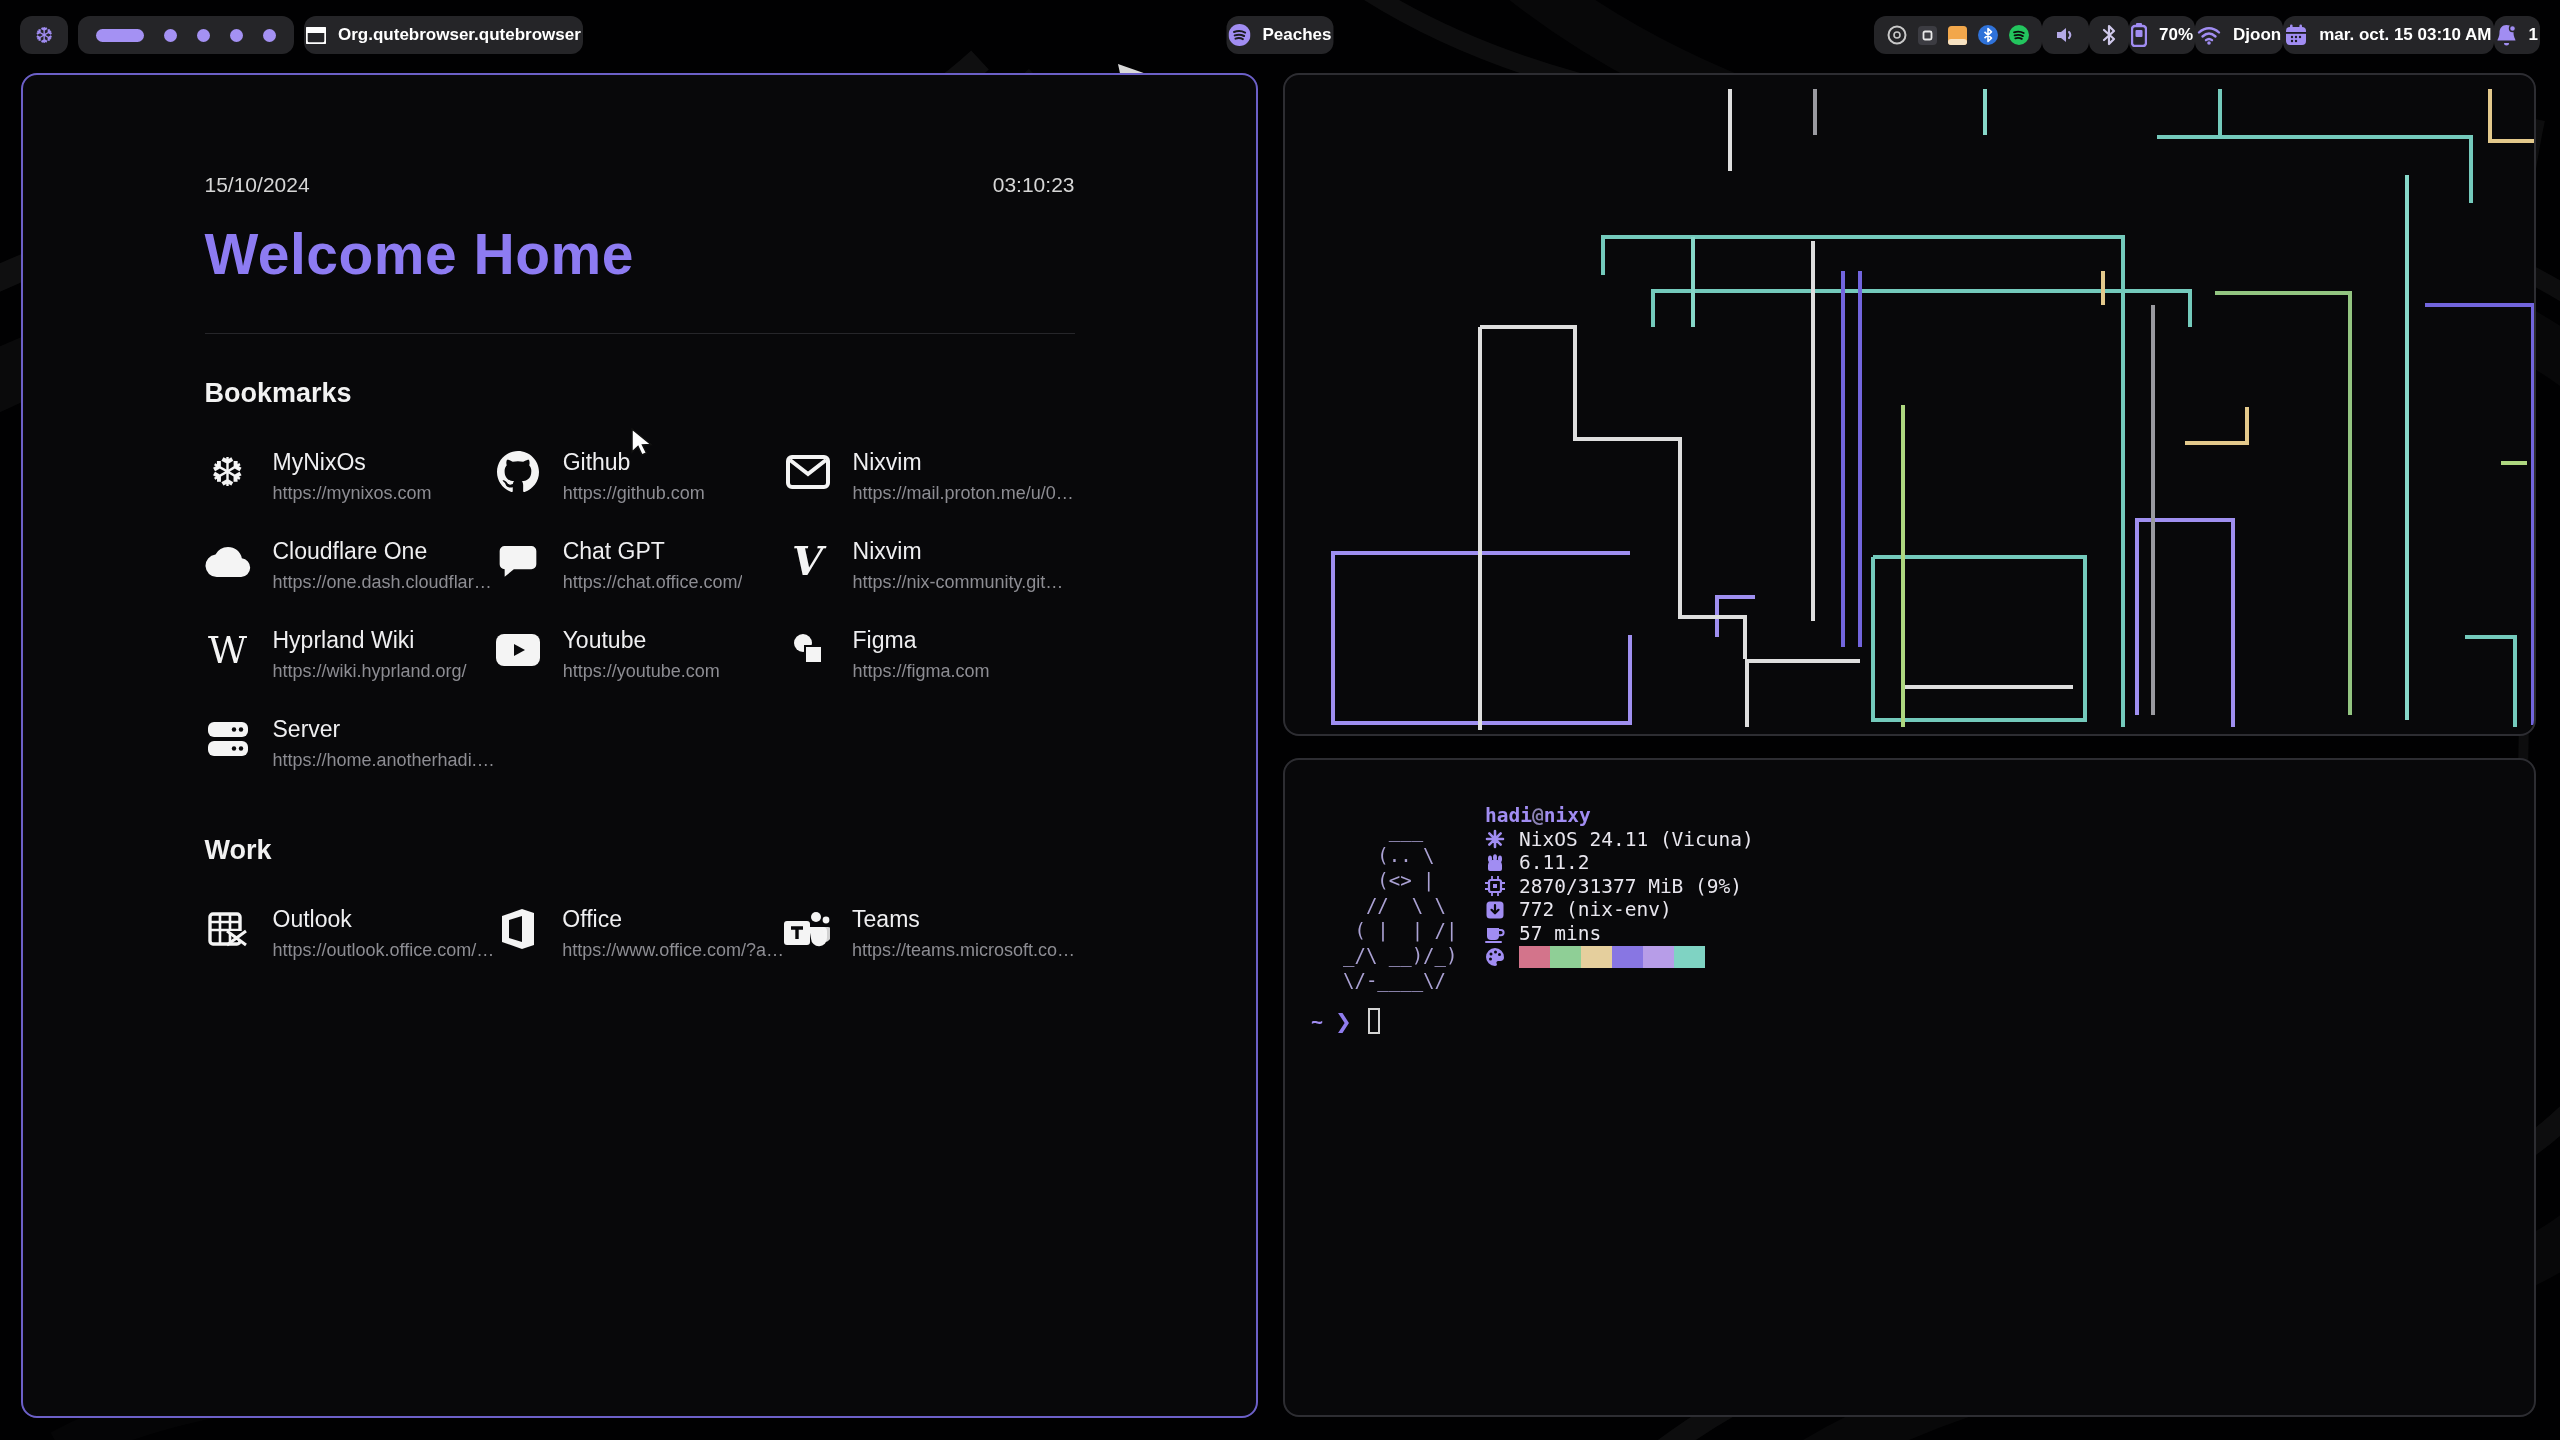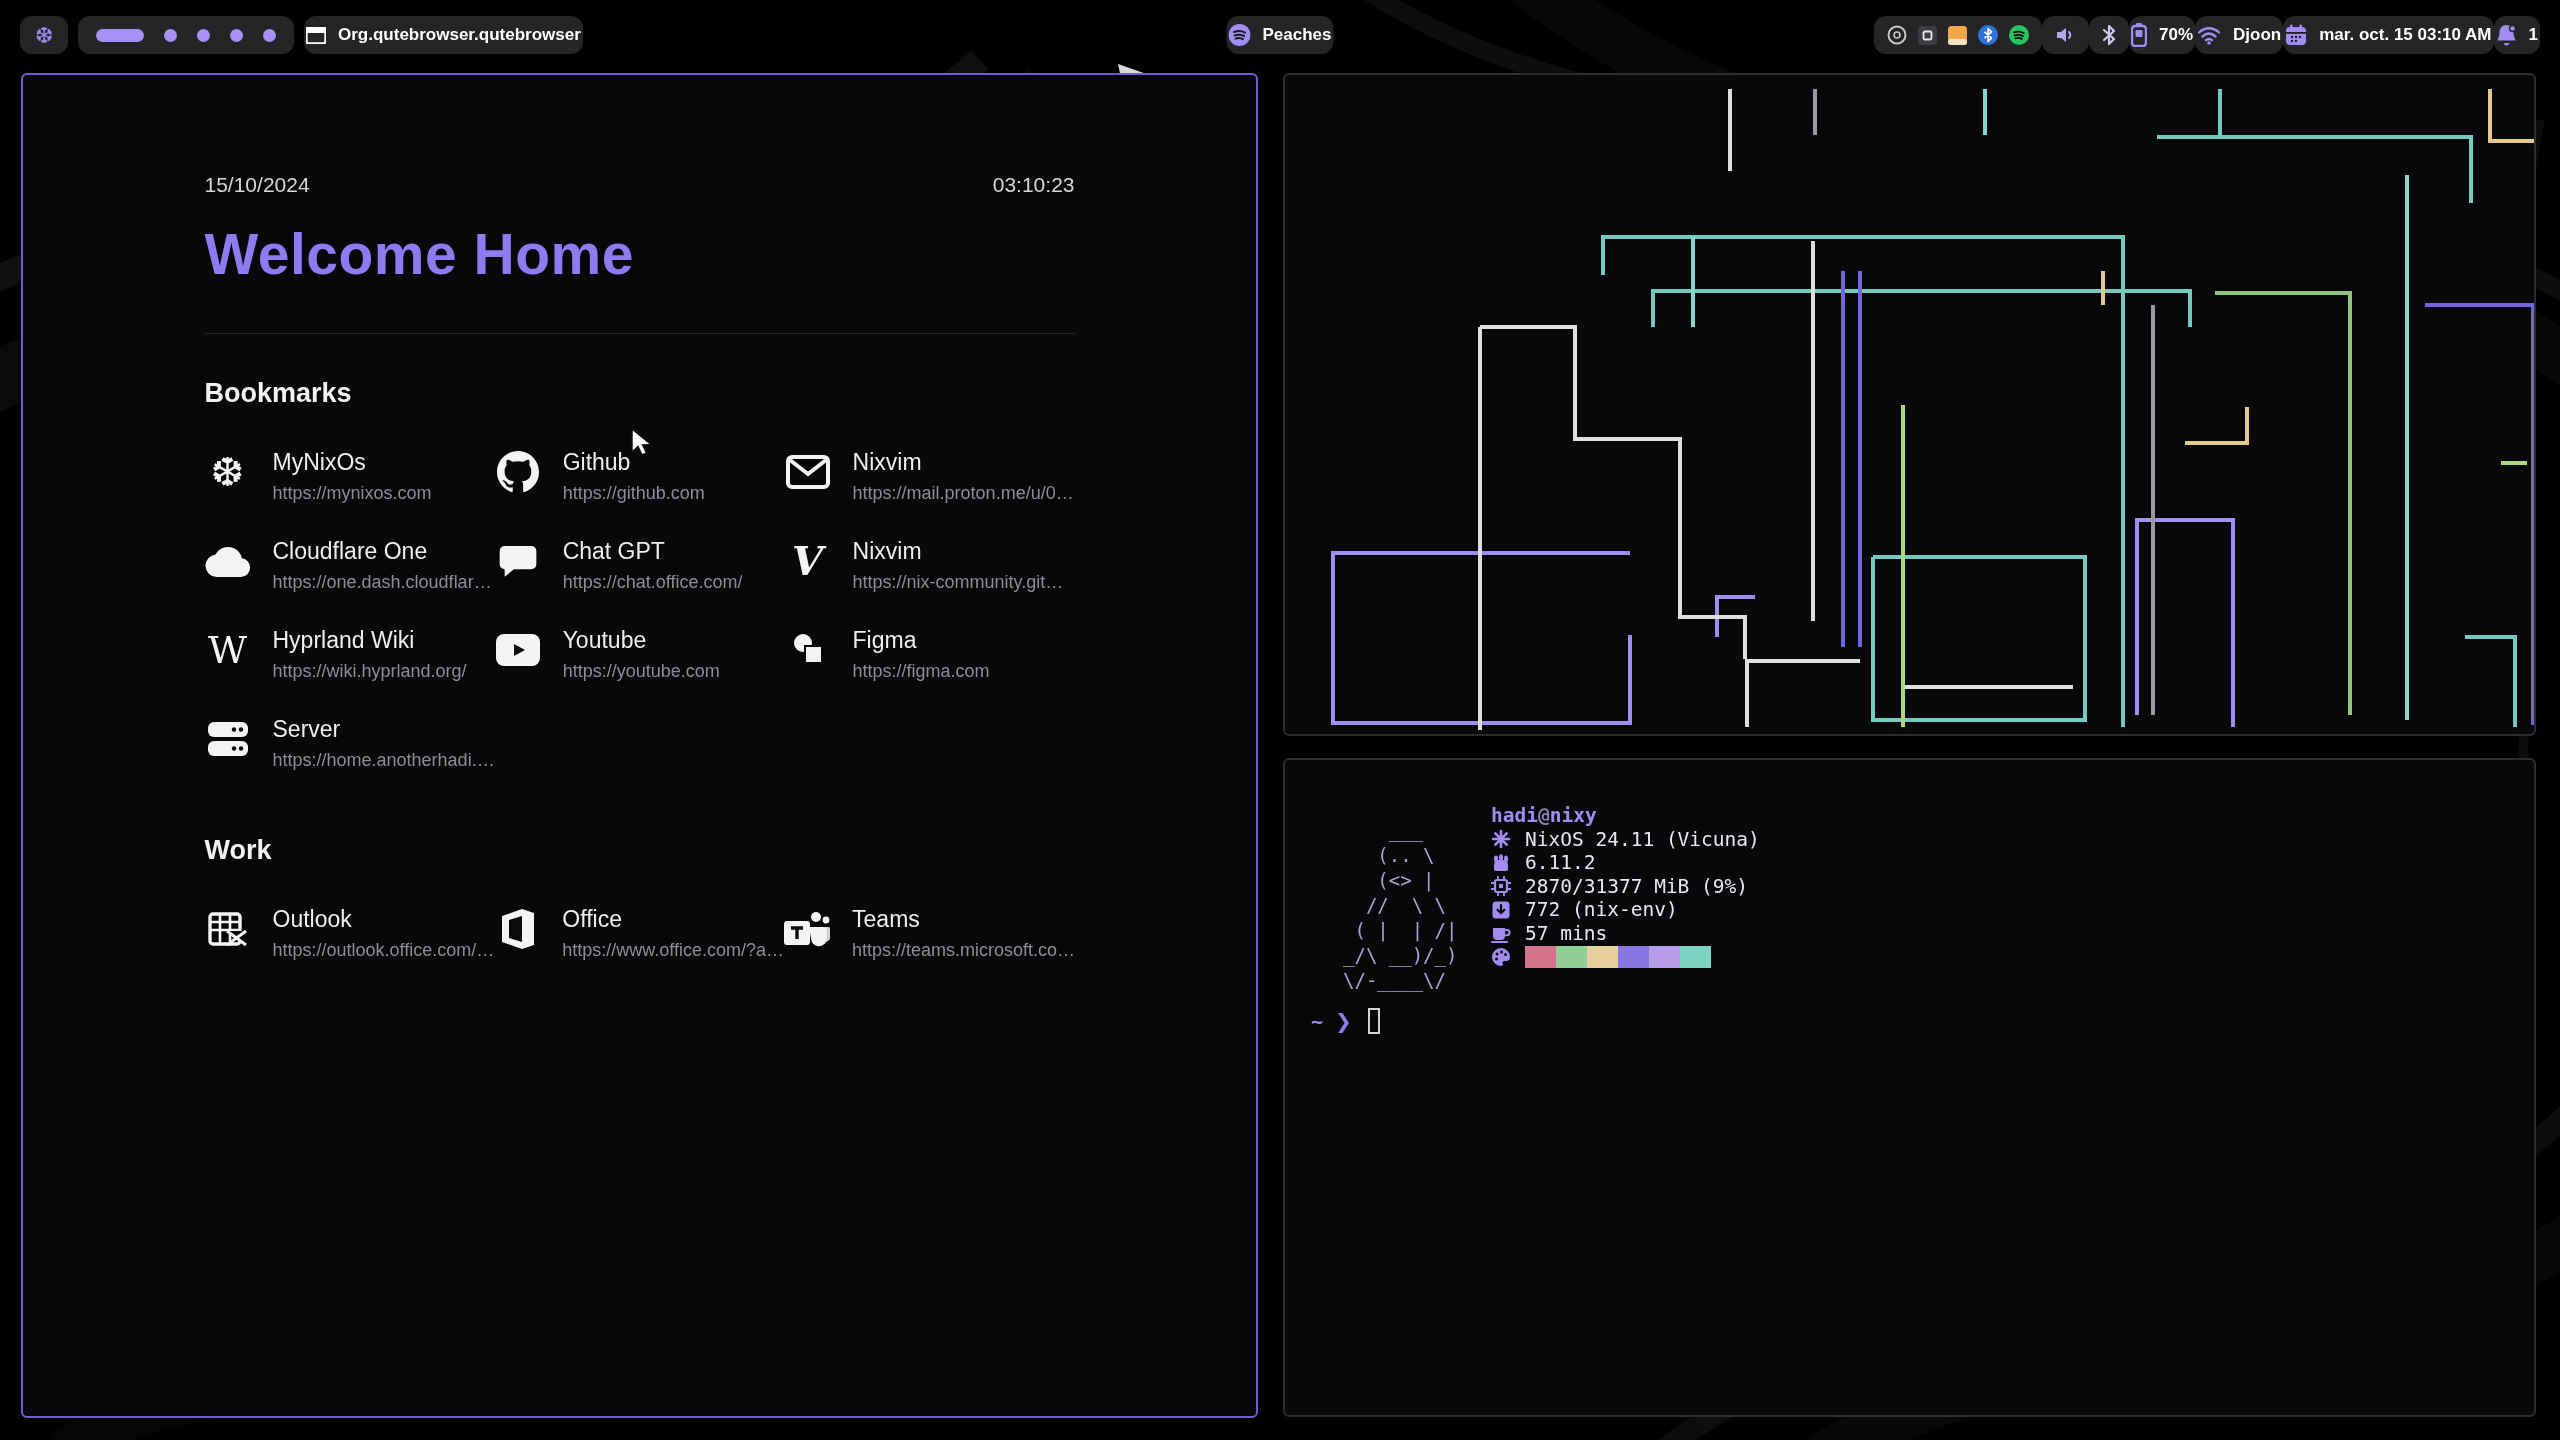--- a/index.html
+++ b/index.html
@@ -20,21 +20,21 @@
   .bar-right { position:absolute; right:0; top:0; display:flex; }
   .logo-pill { width:48px; justify-content:center; padding:0; color:#a18df2; font-size:22px; }
   .ws-pill { gap:20px; padding:0 18px; }
   .ws-active { width:48px; height:13px; border-radius:7px; background:#a491f3; }
   .ws-dot { width:13px; height:13px; border-radius:50%; background:#a491f3; }
   .icon-pill { padding:0 13px; }
   .tray-pill { gap:11px; padding:0 13px; }
   svg.bi { display:block; }
 
   
-  .win { position:absolute; border-radius:6px; background:#08080a; }
+  .win { position:absolute; border-radius:16px; background:#08080a; }
   #browser-win { left:21px; top:73px; width:1237px; height:1345px; border:2px solid #6c60c8; }
   #browser-inner { width:870px; margin:0 auto; padding-top:98px; }
   .date-row { display:flex; justify-content:space-between; color:#d6d6d6; font-size:21px; }
   #welcome-title { margin-top:24px; font-size:57px; font-weight:800; letter-spacing:.5px; color:#8d7bf2; }
   .divider { border:none; border-top:1px solid #26262a; margin-top:46px; }
   .sec-heading { margin-top:44px; font-size:27px; font-weight:700; color:#f2f2f2; }
   .bm-grid { display:grid; grid-template-columns:repeat(3,1fr); row-gap:34px; margin-top:40px; }
   .bm { display:flex; gap:22px; align-items:flex-start; cursor:pointer; }
   .bm-icon { width:46px; height:46px; flex:0 0 46px; display:flex; align-items:center;
              justify-content:center; color:#f4f4f4; }
@@ -51,21 +51,21 @@
   .c-teal { stroke:#74cabc; } .c-teal2 { stroke:#86d7c9; }
   .c-purple { stroke:#7265dd; } .c-lav { stroke:#9f8ff0; }
   .c-white { stroke:#dedede; } .c-green { stroke:#93c581; }
   .c-lgreen { stroke:#aed780; } .c-tan { stroke:#e3c98c; } .c-gray { stroke:#9a9aa0; }
 
   
   #term-win { left:1283px; top:758px; width:1253px; height:659px; border:2px solid #2d2d32;
               font-family:"DejaVu Sans Mono", monospace; color:#e8e6ee; }
   #tux-art { position:absolute; left:58px; top:58px; font-size:19px; line-height:25px;
              color:#aba2d4; white-space:pre; font-family:inherit; }
-  #fetch-info { position:absolute; left:206px; top:44px; font-size:19.5px; line-height:23.5px; }
+  #fetch-info { position:absolute; left:200px; top:44px; font-size:19.5px; line-height:23.5px; }
   .fi-line { display:flex; align-items:center; height:23.5px; }
   .fi-icon { width:22px; margin-right:12px; display:flex; color:#a18df2; }
   .fi-user { font-weight:700; color:#a18df2; }
   .fi-at { color:#8b82b5; font-weight:700; }
   #palette-row { display:flex; }
   .swatch { width:31px; height:22px; }
   #prompt { position:absolute; left:26px; top:248px; font-size:20px; display:flex; align-items:center; }
   #prompt .cwd { color:#a18df2; font-weight:700; }
   #prompt .sym { color:#8f7cee; font-weight:700; margin-left:12px; font-family:"DejaVu Sans", sans-serif; }
   #cursor-box { width:12px; height:26px; border:2px solid #d4d4d4; margin-left:16px; }

